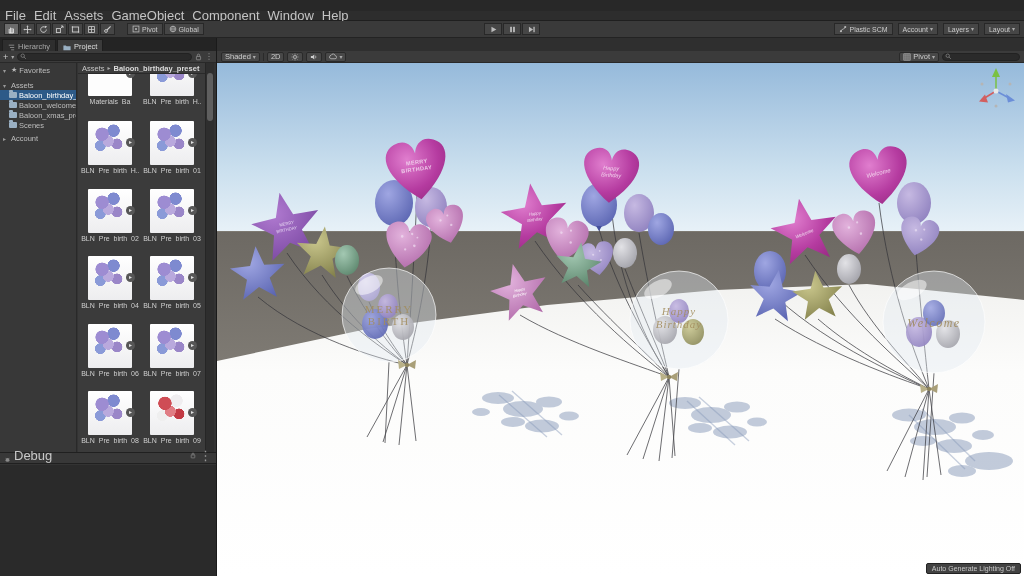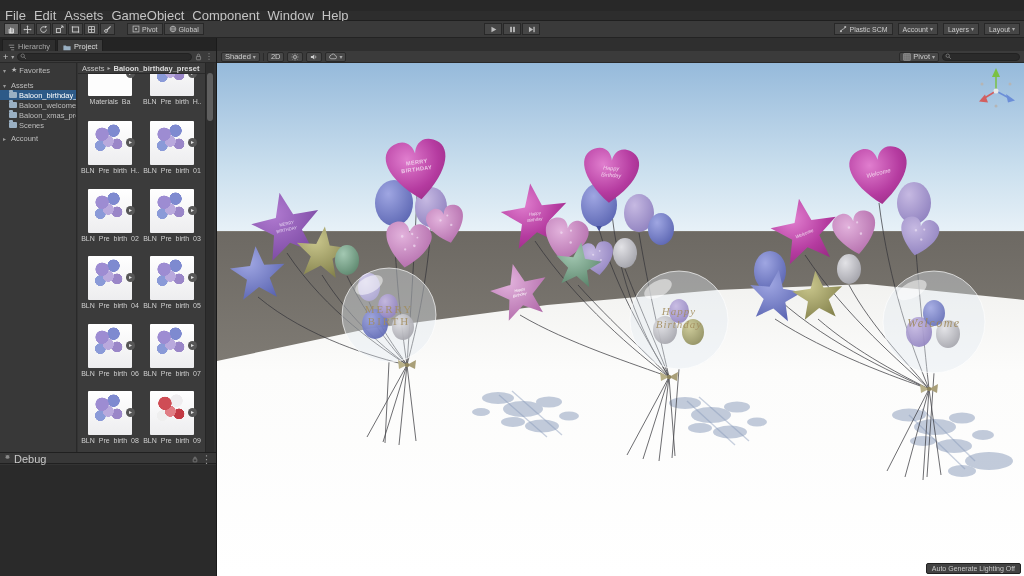--- a/index.html
+++ b/index.html
@@ -54,21 +54,21 @@
  radial-gradient(circle at 34% 28%,#cf4d55 0 15%,transparent 16%),
  radial-gradient(circle at 60% 22%,#f0eef0 0 14%,transparent 15%),
  radial-gradient(circle at 46% 46%,#e07d84 0 16%,transparent 17%),
  radial-gradient(circle at 28% 56%,#efefef 0 13%,transparent 14%),
  radial-gradient(circle at 66% 52%,#c23a44 0 14%,transparent 15%),
  linear-gradient(#ffffff,#ededef)}
 .badge{position:absolute;right:-3px;top:17px;width:9px;height:9px;border-radius:50%;background:#565656;color:#ddd;font-size:6px;line-height:9px;text-align:center}
 .clabel{margin-top:2px;font-size:7px;color:#cfcfcf;text-align:center;white-space:nowrap;overflow:hidden}
 #gridscrollbar{position:absolute;left:205px;top:25px;width:9px;height:389px;background:#2e2e2e;border-left:1px solid #262626}
 #gridscrollbar .sthumb{position:absolute;left:1px;top:10px;width:6px;height:48px;background:#5f5f5f;border-radius:3px}
-#debugbar{position:absolute;left:0;top:414px;width:100%;height:12px;background:#383838;border-top:1px solid #202020;border-bottom:1px solid #202020;display:flex;align-items:flex-start;gap:3px;padding:0 4px;font-size:11px}
+#debugbar{position:absolute;left:0;top:414px;width:100%;height:12px;background:#383838;border-top:1px solid #202020;border-bottom:1px solid #202020;display:flex;align-items:flex-end;gap:3px;padding:0 4px;font-size:13px}
 #debugbar .right{margin-left:auto;display:flex;gap:3px;align-items:center;color:#999}
 #dockfiller{position:absolute;left:0;top:427px;width:100%;height:111px;background:#2a2a2a}
 
 #scenepane{position:absolute;left:216px;top:38px;width:808px;height:538px;background:#2f2f2f;border-left:1px solid #1a1a1a}
 .scenetabs{display:flex;align-items:flex-end;height:13px;background:#242424;padding-left:2px;gap:1px}
 .scenetoolbar{position:absolute;left:0;top:13px;width:100%;height:12px;background:#3b3b3b;border-bottom:1px solid #292929;display:flex;align-items:center;gap:3px;padding:4px 4px;font-size:7.5px}
 .stbtn{height:10px;background:#484848;border:1px solid #2a2a2a;border-radius:2px;display:flex;align-items:center;padding:0 3px;gap:2px;color:#ccc}
 .sep{width:1px;height:8px;background:#2a2a2a}
 .spacer{flex:1}
 #viewport{position:absolute;left:0;top:25px;width:808px;height:513px;overflow:hidden;background:#9dc0dc}

